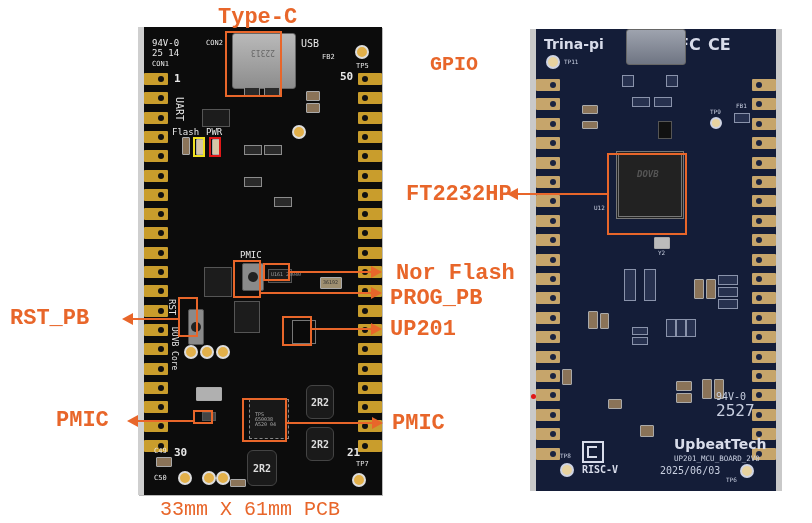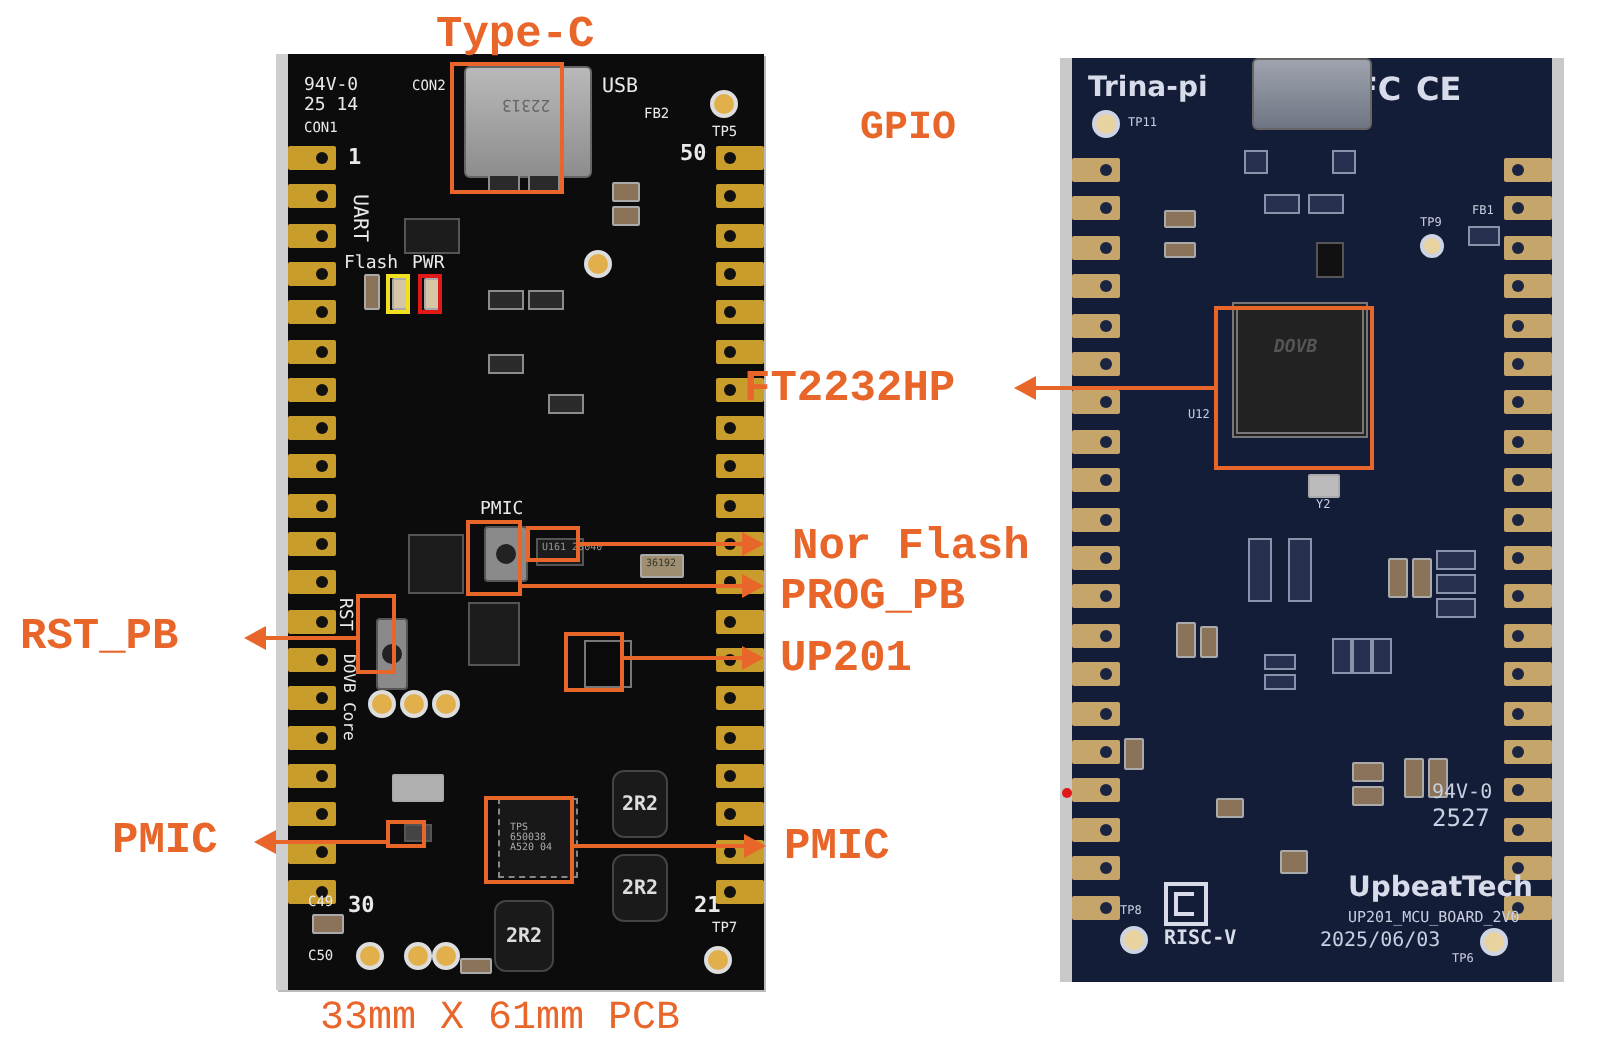--- a/index.html
+++ b/index.html
@@ -283,21 +283,21 @@
   <div class="smd-b" style="left:150px;top:290px;width:8px;height:16px"></div>
   <div class="cap" style="left:140px;top:352px;width:14px;height:8px"></div>
   <div class="cap" style="left:140px;top:364px;width:14px;height:8px"></div>
   <div class="cap" style="left:166px;top:350px;width:8px;height:18px"></div>
   <div class="cap" style="left:178px;top:350px;width:8px;height:18px"></div>
   <div class="cap" style="left:26px;top:340px;width:8px;height:14px"></div>
   <div class="cap" style="left:104px;top:396px;width:12px;height:10px"></div>
   <div class="cap" style="left:72px;top:370px;width:12px;height:8px"></div>
 
   <span class="silk silk-b" style="left:180px;top:363px;font-size:10px">94V-0</span>
-  <span class="silk silk-b" style="left:180px;top:374px;font-size:12px">2527</span>
+  <span class="silk silk-b" style="left:180px;top:374px;font-size:16px">2527</span>
 
   <div style="position:absolute;left:46px;top:412px;width:22px;height:22px;border:2px solid #d8dcea;box-sizing:border-box">
     <div style="position:absolute;left:3px;top:3px;width:10px;height:12px;border:2px solid #d8dcea;border-right:none;box-sizing:border-box"></div>
   </div>
   <span class="silk silk-b" style="left:46px;top:436px;font-size:10px;font-weight:bold;color:#d8dcea">RISC-V</span>
   <div class="tp tp-b" style="left:24px;top:434px"></div>
   <span class="silk silk-b" style="left:24px;top:424px;font-size:6px">TP8</span>
 
   <span class="silk silk-b" style="left:138px;top:408px;font-size:14px;font-weight:bold;font-family:'DejaVu Sans',sans-serif;color:#d8dcea">UpbeatTech</span>
   <span class="silk silk-b" style="left:138px;top:426px;font-size:7.5px">UP201_MCU_BOARD_2V0</span>
@@ -305,21 +305,21 @@
   <span class="silk silk-b" style="left:190px;top:448px;font-size:6px">TP6</span>
   <div class="tp tp-b" style="left:204px;top:435px"></div>
 </div>
 
 <div class="hl" style="left:607px;top:153px;width:80px;height:82px"></div>
 <div class="reddot" style="left:531px;top:394px"></div>
 
 <span class="label lbl-lg" style="left:218px;top:7px">Type-C</span>
 <span class="label lbl-md" style="left:430px;top:55px">GPIO</span>
 
-<span class="label lbl-lg" style="left:372px;top:184px">FT2232HP</span>
+<span class="label lbl-lg" style="left:406px;top:184px">FT2232HP</span>
 <div class="ahead-l" style="left:507px;top:188px"></div>
 <div class="arrow" style="left:516px;top:193px;width:91px"></div>
 
 <div class="arrow" style="left:290px;top:271px;width:82px"></div>
 <div class="ahead-r" style="left:371px;top:266px"></div>
 <span class="label lbl-lg" style="left:396px;top:263px">Nor Flash</span>
 
 <div class="arrow" style="left:261px;top:292px;width:111px"></div>
 <div class="ahead-r" style="left:371px;top:287px"></div>
 <span class="label lbl-lg" style="left:390px;top:288px">PROG_PB</span>

